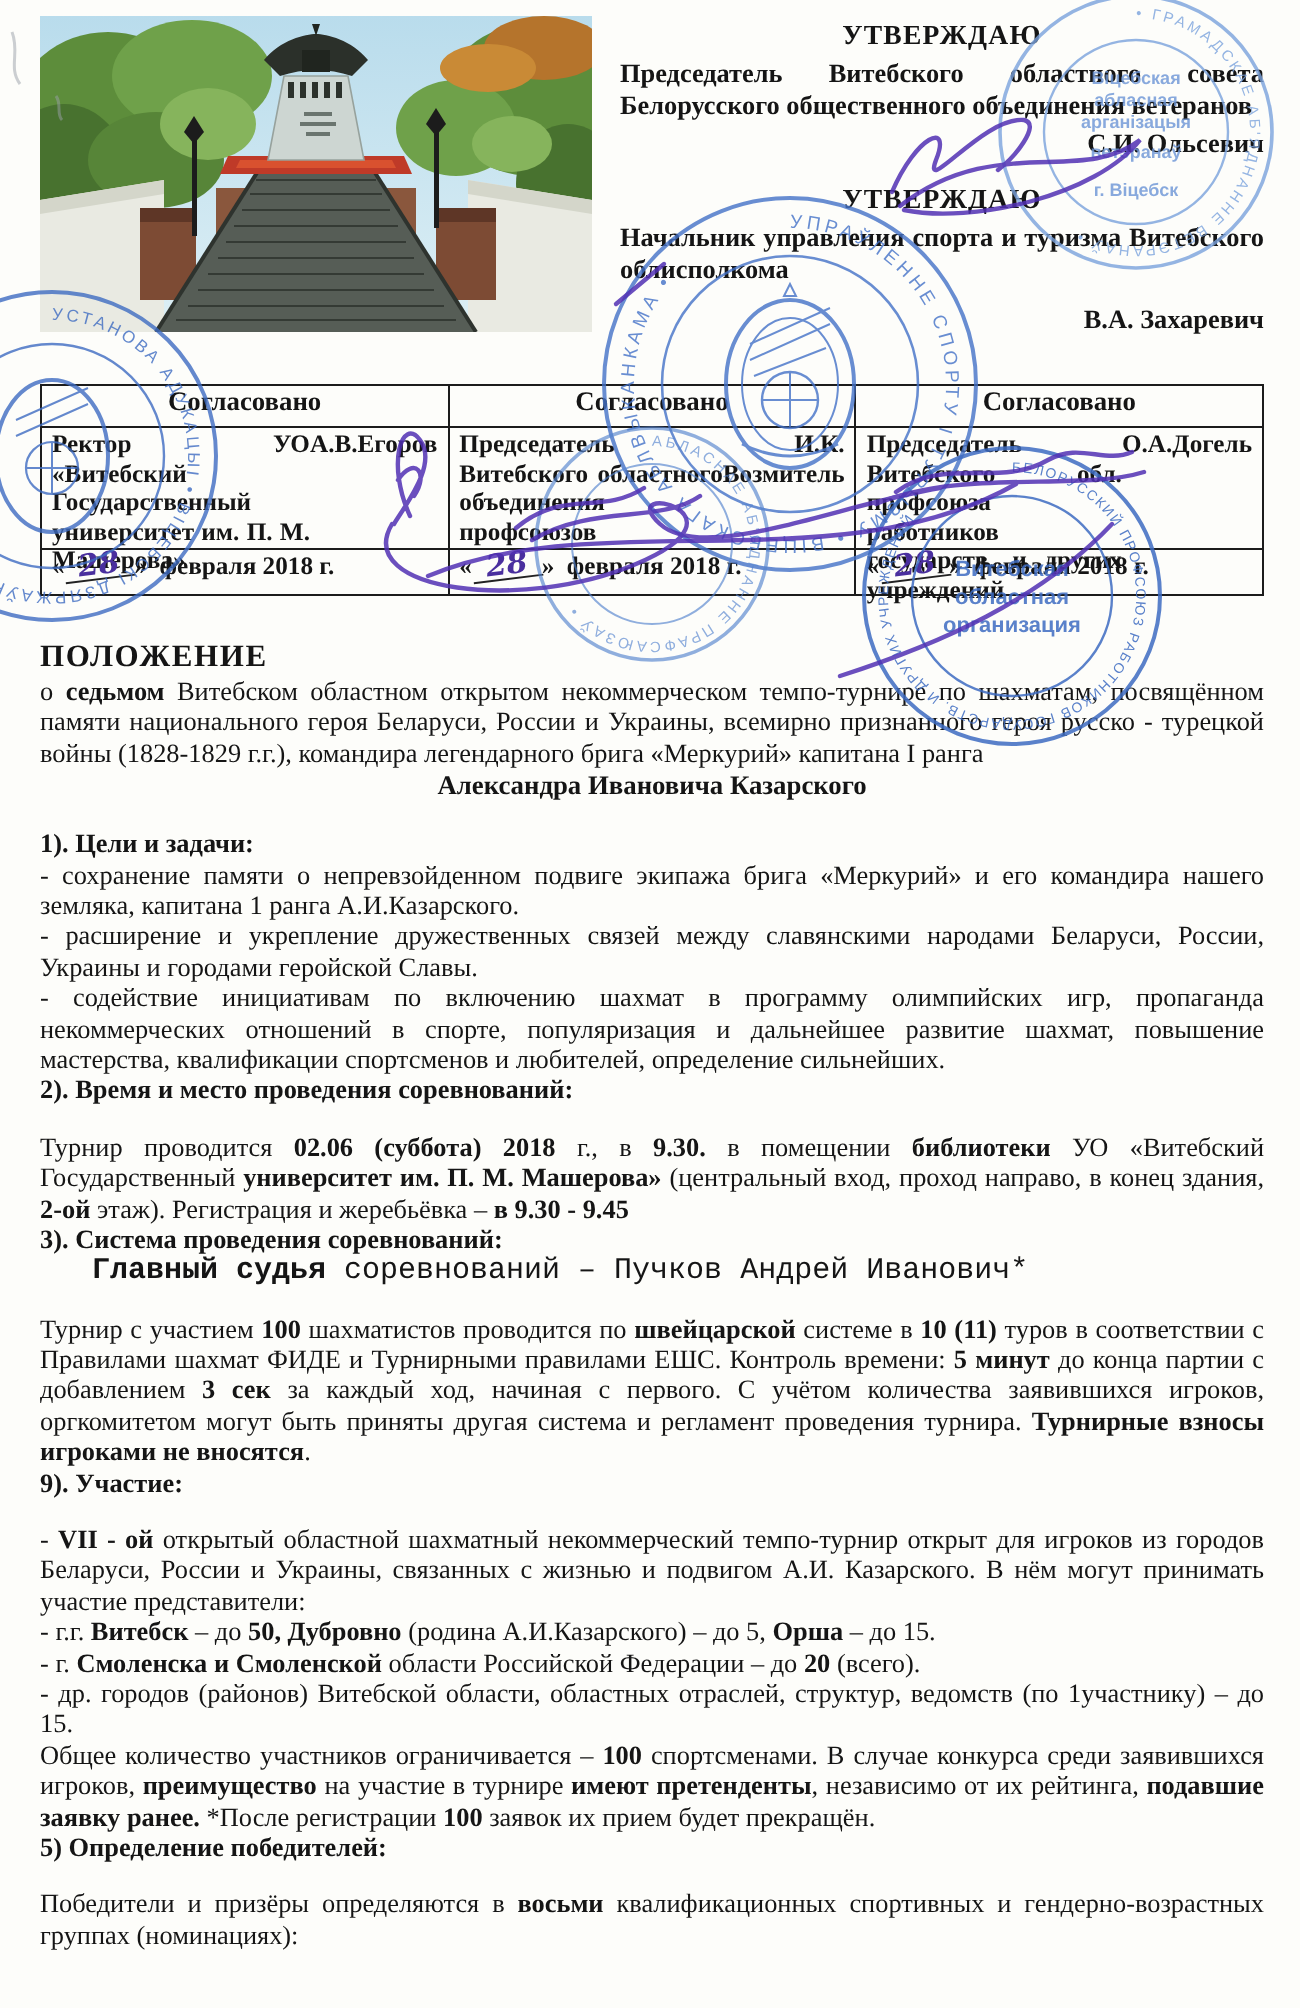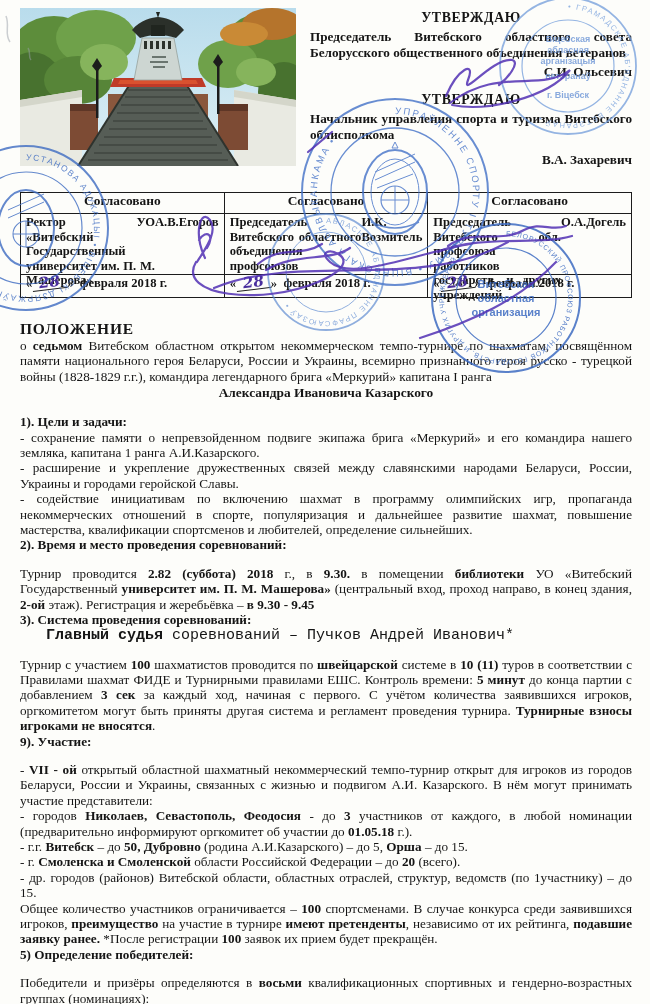--- a/index.html
+++ b/index.html
@@ -13,21 +13,21 @@
   .appr-body{text-align:justify;margin-top:3px;}
   .appr-name{text-align:right;margin-top:3px;}
   .appr-block2{margin-top:12px;}
   .agree-table{width:100%;border-collapse:collapse;margin-top:24px;font-size:12.6px;line-height:14.6px;
                font-weight:bold;table-layout:fixed;}
   .agree-table td{border:1.6px solid #1c1c1c;padding:1px 5px;vertical-align:top;}
   .t-head{ text-align:center;font-size:13.4px;height:18px;}
   .t-body{height:58px;}
   .cell-wrap{display:flex;flex-direction:row;justify-content:space-between;height:58px;}
   .cell-body{text-align:justify;}
-  .cell-name{text-align:left;}
+  .cell-name{text-align:right;}
   .t-date{height:20px;white-space:nowrap;}
   .hw{display:inline-block;color:#4a2f9e;font-style:italic;font-size:15px;line-height:13px;
       font-family:"DejaVu Serif",serif;transform:rotate(-7deg);padding:0 7px;border-bottom:1px solid #222;}
   .doc-title{ font-weight:bold;font-size:15.5px;letter-spacing:.8px;margin-top:22px;}
   .p{margin:0;text-align:justify;font-size:13.2px;line-height:15.4px;}
   .sec-h{font-weight:bold;font-size:13.2px;line-height:15.4px;}
   .center-b{text-align:center;font-weight:bold;font-size:13.4px;line-height:16px;margin-top:1px;}
   .gap{margin-top:13px;}
   .judge-line{margin:0;padding-left:26px;font-size:15px;line-height:16px;font-family:Liberation Mono, monospace;}
   .stamp-layer{position:absolute;inset:0;z-index:2;pointer-events:none;}
@@ -178,29 +178,28 @@
     <div class="doc-title">ПОЛОЖЕНИЕ</div>
     <p class="p"><span>о </span><b>седьмом</b><span> Витебском областном открытом некоммерческом темпо-турнире по шахматам, посвящённом памяти национального героя Беларуси, России и Украины, всемирно признанного героя русско - турецкой войны (1828-1829 г.г.), командира легендарного брига «Меркурий» капитана I ранга</span></p>
     <div class="center-b">Александра Ивановича Казарского</div>
 
     <div class="sec-h gap">1). Цели и задачи:</div>
     <p class="p"><span>- сохранение памяти о непревзойденном подвиге экипажа брига «Меркурий»  и его командира нашего земляка, капитана 1 ранга А.И.Казарского.</span></p>
     <p class="p"><span>- расширение и укрепление дружественных связей между славянскими народами Беларуси, России, Украины и городами геройской Славы.</span></p>
     <p class="p"><span>- содействие инициативам по включению шахмат в программу олимпийских игр, пропаганда некоммерческих отношений в спорте, популяризация и дальнейшее развитие шахмат, повышение мастерства, квалификации спортсменов и любителей, определение сильнейших.</span></p>
 
     <div class="sec-h">2). Время и место проведения соревнований:</div>
-    <p class="p gap"><span>Турнир проводится </span><b>2.82 (суббота) 2018</b><span> г., в </span><b>9.30.</b><span> в помещении </span><b>библиотеки</b><span> УО «Витебский Государственный </span><b>университет  им.  П. М.  Машерова»</b><span> (центральный вход, проход направо, в конец здания, </span><b>2-ой</b><span> этаж). Регистрация и жеребьёвка – </span><b>в 9.30 - 9.45</b></p>
+    <p class="p gap"><span>Турнир проводится </span><b>02.06 (суббота) 2018</b><span> г., в </span><b>9.30.</b><span> в помещении </span><b>библиотеки</b><span> УО «Витебский Государственный </span><b>университет  им.  П. М.  Машерова»</b><span> (центральный вход, проход направо, в конец здания, </span><b>2-ой</b><span> этаж). Регистрация и жеребьёвка – </span><b>в 9.30 - 9.45</b></p>
 
     <div class="sec-h">3). Система проведения соревнований:</div>
     <p class="judge-line gap"><b>Главный судья</b><span> соревнований – Пучков Андрей Иванович*</span></p>
     <p class="p gap"><span>Турнир с участием </span><b>100</b><span> шахматистов проводится по </span><b>швейцарской</b><span> системе в </span><b>10 (11)</b><span> туров в соответствии с Правилами шахмат ФИДЕ и Турнирными правилами ЕШС. Контроль времени: </span><b>5 минут</b><span> до конца партии с добавлением </span><b>3 сек</b><span> за каждый ход, начиная с первого. С учётом количества заявившихся игроков, оргкомитетом могут быть приняты другая система и регламент проведения турнира. </span><b>Турнирные взносы игроками не вносятся</b><span>.</span></p>
 
     <div class="sec-h">9). Участие:</div>
     <p class="p gap"><span>- </span><b>VII - ой</b><span> открытый областной  шахматный некоммерческий темпо-турнир открыт для  игроков из городов Беларуси, России и Украины, связанных с жизнью и подвигом А.И. Казарского. В нём могут принимать участие представители:</span></p>
-    <p class="p"><span>- городов </span><b>Николаев, Севастополь, Феодосия</b><span> - до </span><b>3</b><span> участников от каждого, в любой номинации (предварительно информируют оргкомитет об участии до </span><b>01.05.18</b><span> г.).</span></p>
     <p class="p"><span>- г.г. </span><b>Витебск</b><span> – до </span><b>50, Дубровно</b><span> (родина А.И.Казарского) – до 5, </span><b>Орша</b><span> – до 15.</span></p>
     <p class="p"><span>- г. </span><b>Смоленска и Смоленской</b><span> области Российской Федерации – до </span><b>20</b><span> (всего).</span></p>
     <p class="p"><span>- др. городов (районов) Витебской области, областных отраслей, структур, ведомств (по 1участнику) – до 15.</span></p>
     <p class="p"><span>Общее количество участников ограничивается – </span><b>100</b><span> спортсменами. В случае конкурса среди заявившихся игроков, </span><b>преимущество</b><span> на участие в турнире </span><b>имеют претенденты</b><span>, независимо от их рейтинга, </span><b>подавшие заявку ранее.</b><span> *После регистрации </span><b>100</b><span> заявок их прием будет прекращён.</span></p>
 
     <div class="sec-h">5) Определение победителей:</div>
     <p class="p gap"><span>Победители и призёры определяются в </span><b>восьми</b><span> квалификационных спортивных и гендерно-возрастных группах (номинациях):</span></p>
   </div>
 
   <svg class="stamp-layer" width="650" height="1004" viewBox="0 0 650 1004">

